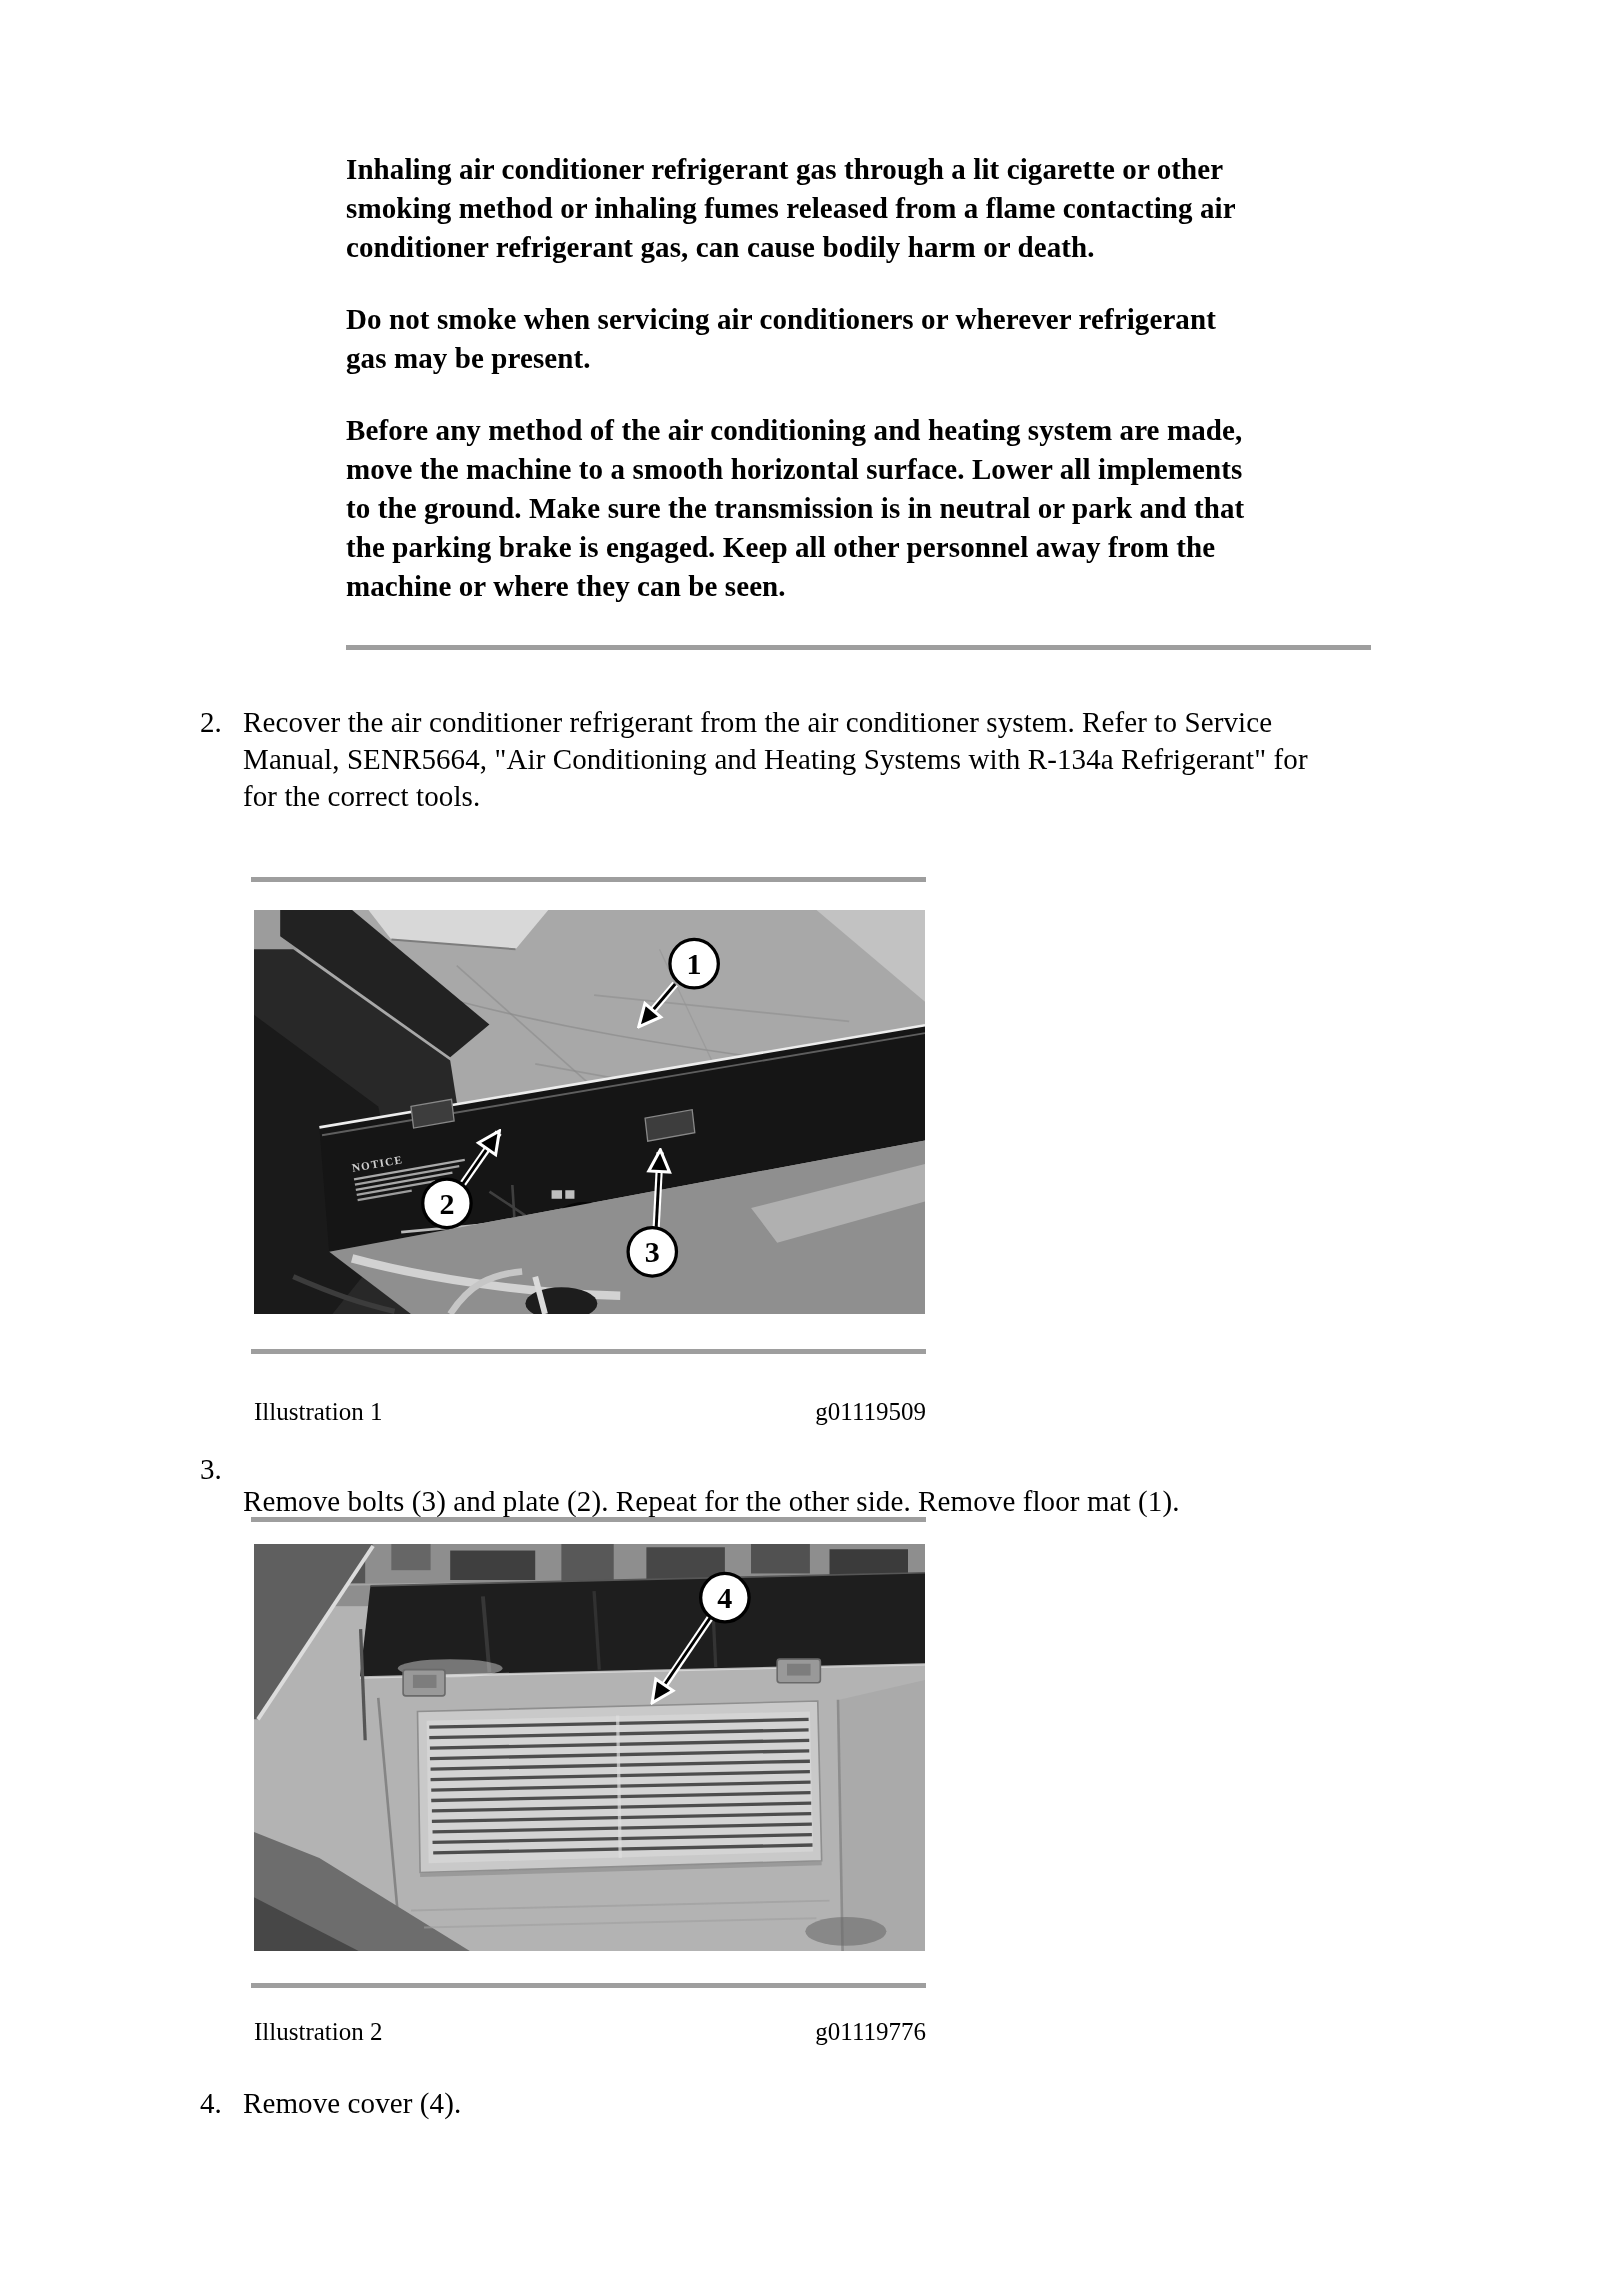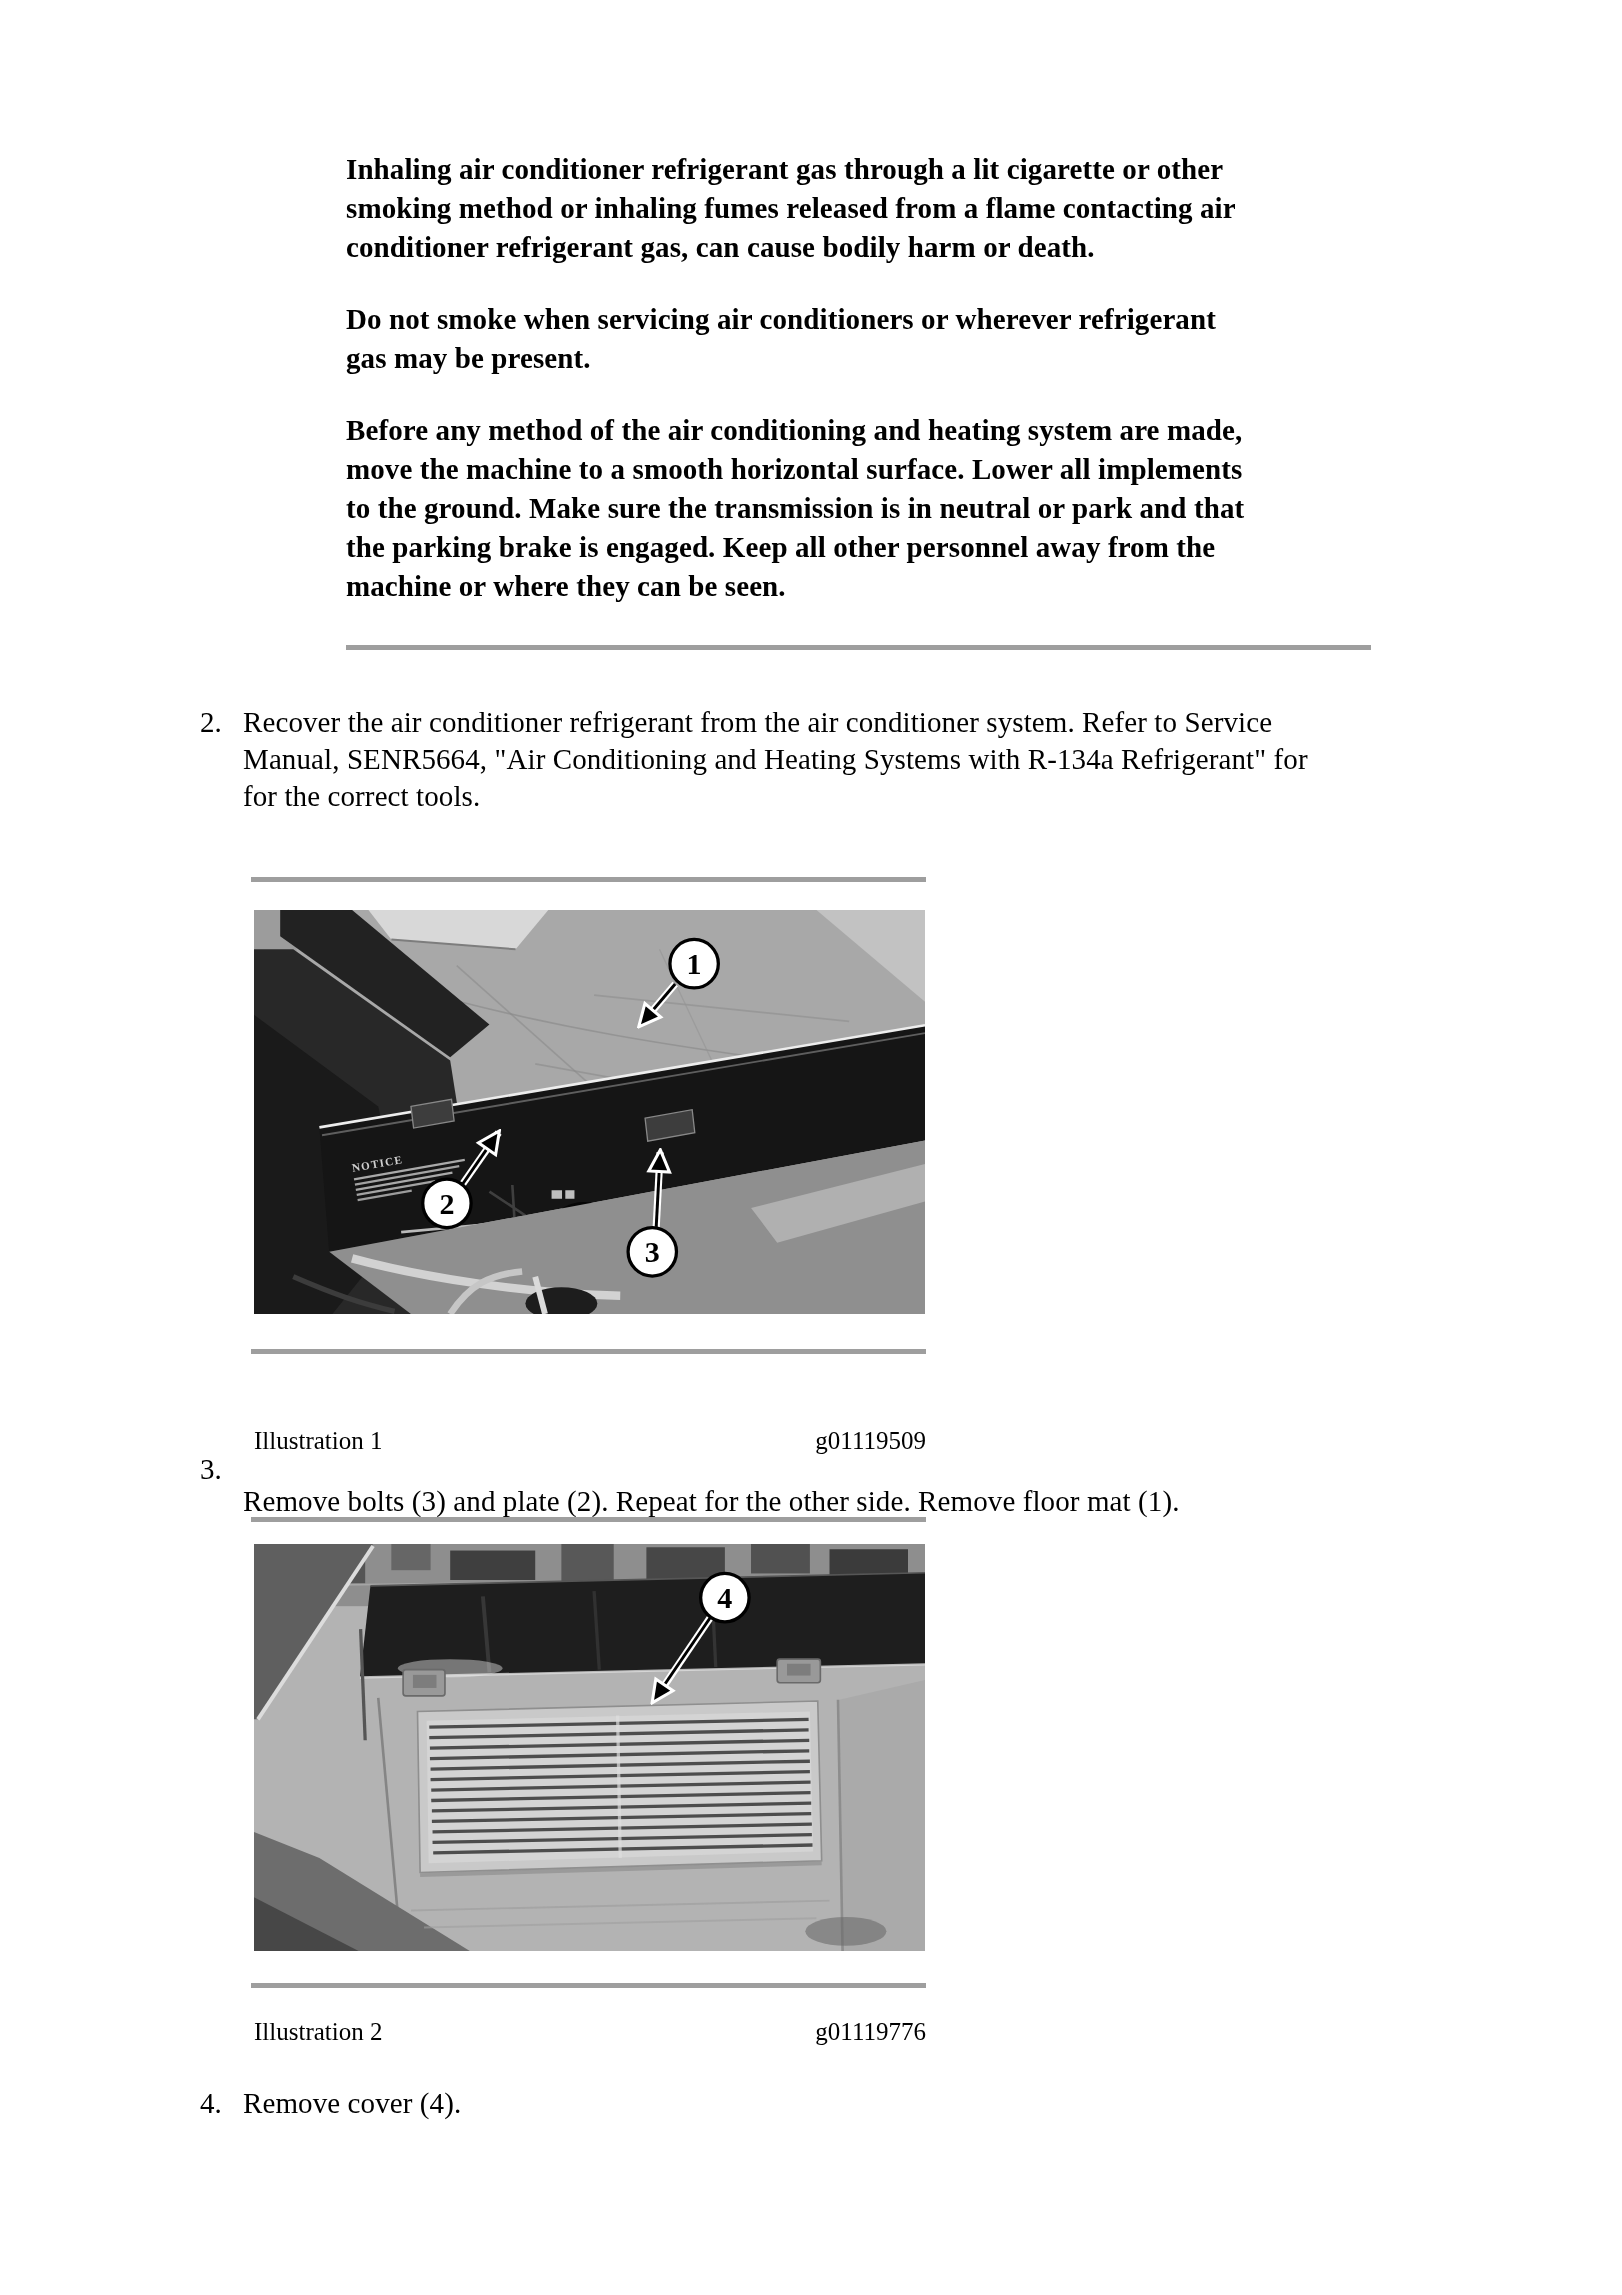--- a/index.html
+++ b/index.html
@@ -154,21 +154,21 @@
       </g>
       <g>
         <circle cx="609" cy="522" r="37" fill="#ffffff" stroke="#000000" stroke-width="5"></circle>
         <text class="callout-label" x="609" y="538" text-anchor="middle" fill="#000000">3</text>
       </g>
     </svg>
   </div>
 
   <div class="rule" style="left:251px;top:1349px;width:675px;"></div>
 
-  <div class="caption" style="top:1426px;gap:28px;">
+  <div class="caption" style="top:1397px;gap:28px;">
     <span>Illustration 1</span>
     <span>g01119509</span>
   </div>
 
   <div class="step-num" style="top:1451px;">3.</div>
   <div class="step-text" style="top:1451px;margin-top:32px;">
     <div class="bline">Remove bolts (3) and plate (2). Repeat for the other side. Remove floor mat (1).</div>
   </div>
 
   <div class="rule" style="left:251px;top:1517px;width:675px;"></div>

